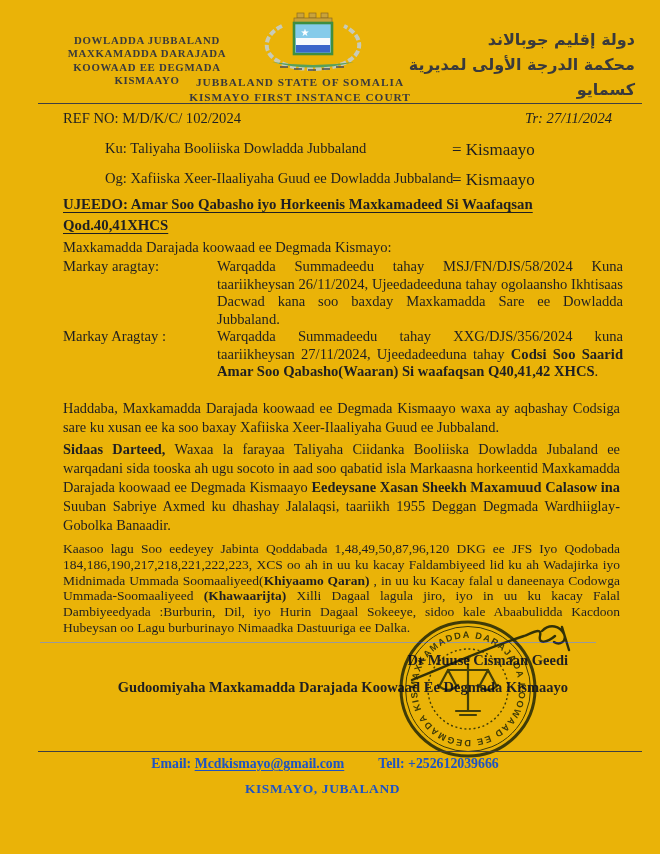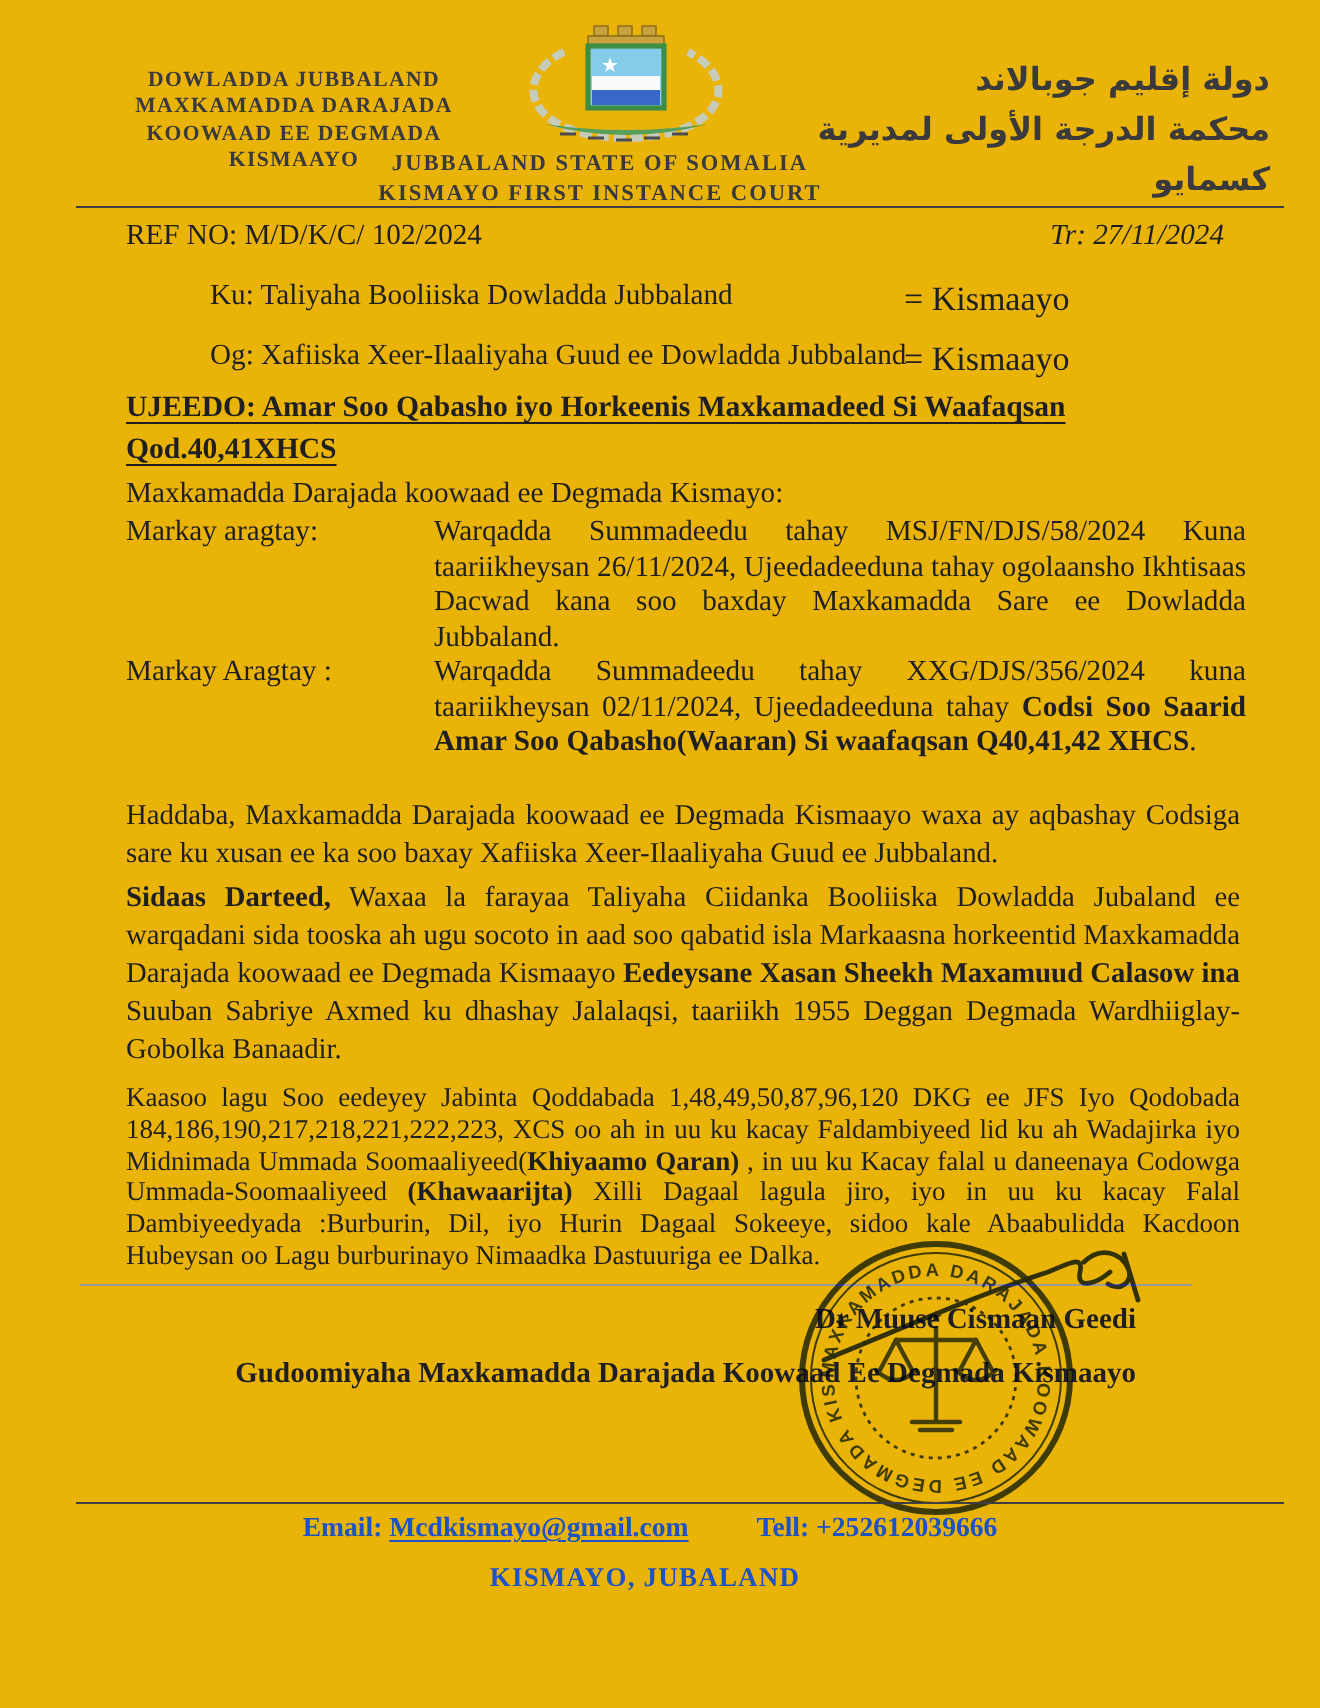--- a/index.html
+++ b/index.html
@@ -103,21 +103,21 @@
     <div>UJEEDO: Amar Soo Qabasho iyo Horkeenis Maxkamadeed Si Waafaqsan</div>
     <div>Qod.40,41XHCS</div>
   </div>
 
   <div class="intro">Maxkamadda Darajada koowaad ee Degmada Kismayo:</div>
 
   <div class="w-label w1">Markay aragtay:</div>
   <div class="w-text w1">Warqadda Summadeedu tahay MSJ/FN/DJS/58/2024 Kuna taariikheysan 26/11/2024, Ujeedadeeduna tahay ogolaansho Ikhtisaas Dacwad kana soo baxday Maxkamadda Sare ee Dowladda Jubbaland.</div>
 
   <div class="w-label w2">Markay Aragtay :</div>
-  <div class="w-text w2"><span>Warqadda Summadeedu tahay XXG/DJS/356/2024 kuna taariikheysan 02/11/2024, Ujeedadeeduna tahay </span><b>Codsi Soo Saarid Amar Soo Qabasho(Waaran) Si waafaqsan Q40,41,42 XHCS</b><span>.</span></div>
+  <div class="w-text w2"><span>Warqadda Summadeedu tahay XXG/DJS/356/2024 kuna taariikheysan 27/11/2024, Ujeedadeeduna tahay </span><b>Codsi Soo Saarid Amar Soo Qabasho(Waaran) Si waafaqsan Q40,41,42 XHCS</b><span>.</span></div>
 
   <div class="para haddaba">Haddaba, Maxkamadda Darajada koowaad ee Degmada Kismaayo waxa ay aqbashay Codsiga sare ku xusan ee ka soo baxay Xafiiska Xeer-Ilaaliyaha Guud ee Jubbaland.</div>
 
   <div class="para sidaas"><b>Sidaas Darteed,</b><span> Waxaa la farayaa Taliyaha Ciidanka Booliiska Dowladda Jubaland ee warqadani sida tooska ah ugu socoto in aad soo qabatid isla Markaasna horkeentid Maxkamadda Darajada koowaad ee Degmada Kismaayo </span><b>Eedeysane Xasan Sheekh Maxamuud Calasow ina</b><span> Suuban Sabriye Axmed ku dhashay Jalalaqsi, taariikh 1955 Deggan Degmada Wardhiiglay-Gobolka Banaadir.</span></div>
 
   <div class="para kaasoo"><span>Kaasoo lagu Soo eedeyey Jabinta Qoddabada 1,48,49,50,87,96,120 DKG ee JFS Iyo Qodobada 184,186,190,217,218,221,222,223, XCS oo ah in uu ku kacay Faldambiyeed lid ku ah Wadajirka iyo Midnimada Ummada Soomaaliyeed(</span><b>Khiyaamo Qaran)</b><span> , in uu ku Kacay falal u daneenaya Codowga Ummada-Soomaaliyeed </span><b>(Khawaarijta)</b><span> Xilli Dagaal lagula jiro, iyo in uu ku kacay Falal Dambiyeedyada :Burburin, Dil, iyo Hurin Dagaal Sokeeye, sidoo kale Abaabulidda Kacdoon Hubeysan oo Lagu burburinayo Nimaadka Dastuuriga ee Dalka.</span></div>
 
   <div class="rule rule2"></div>
 
   <div class="sig sig-name" style="position:absolute;top:652px;">Dr  Muuse Cismaan Geedi</div>

